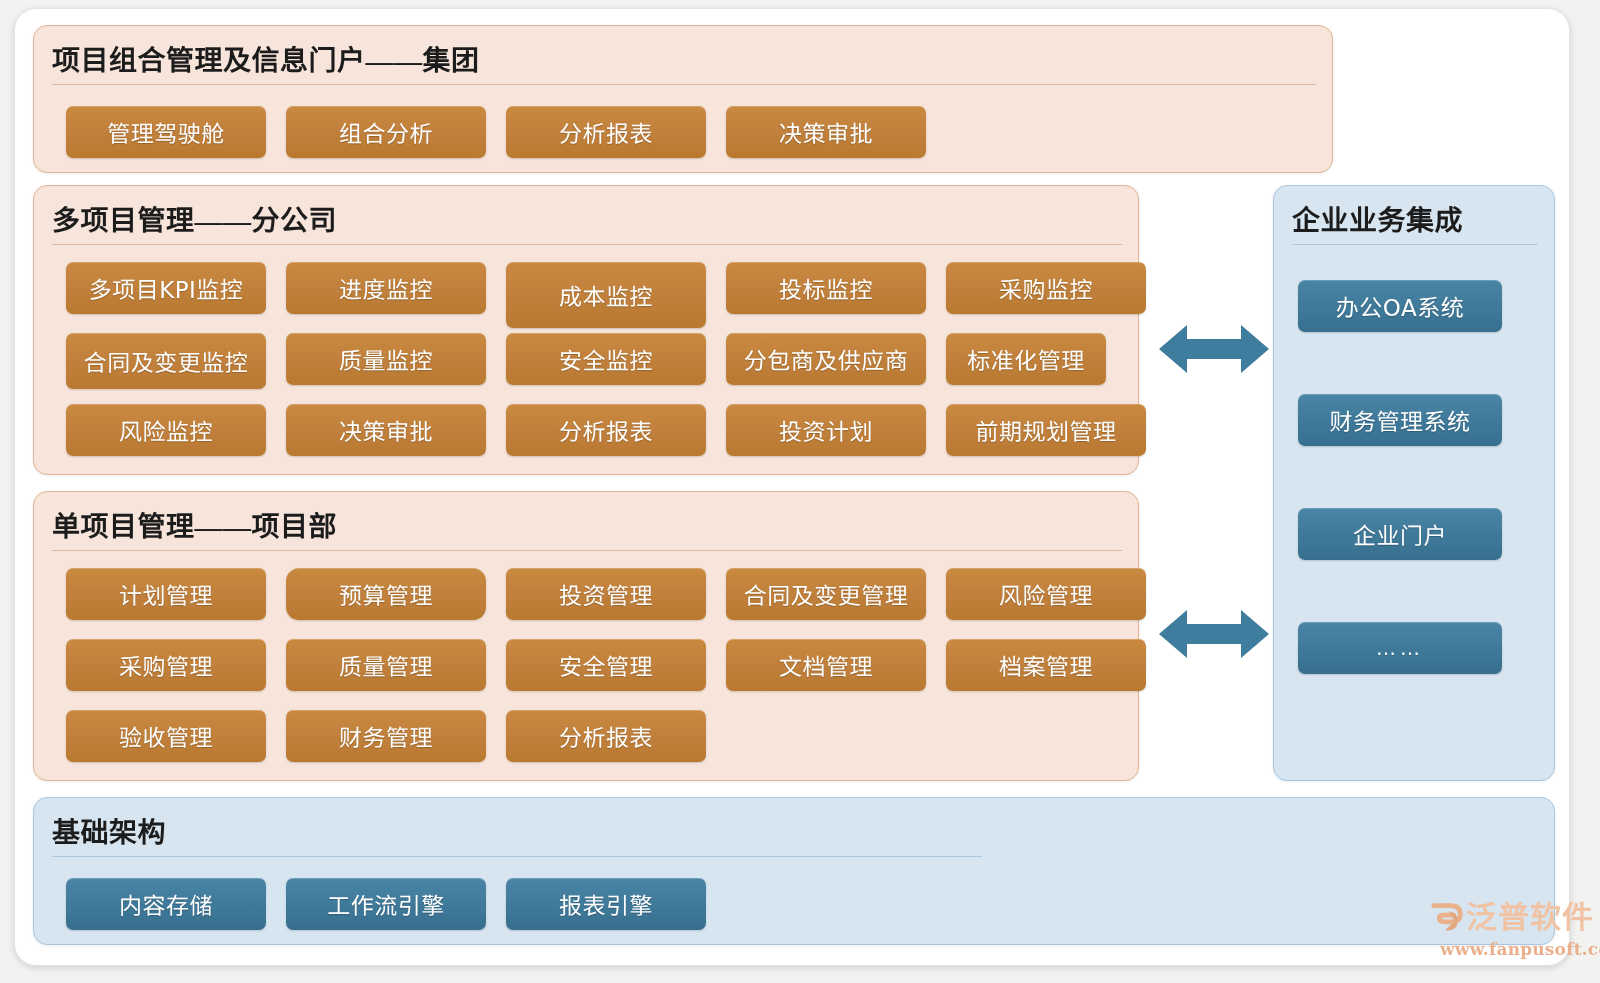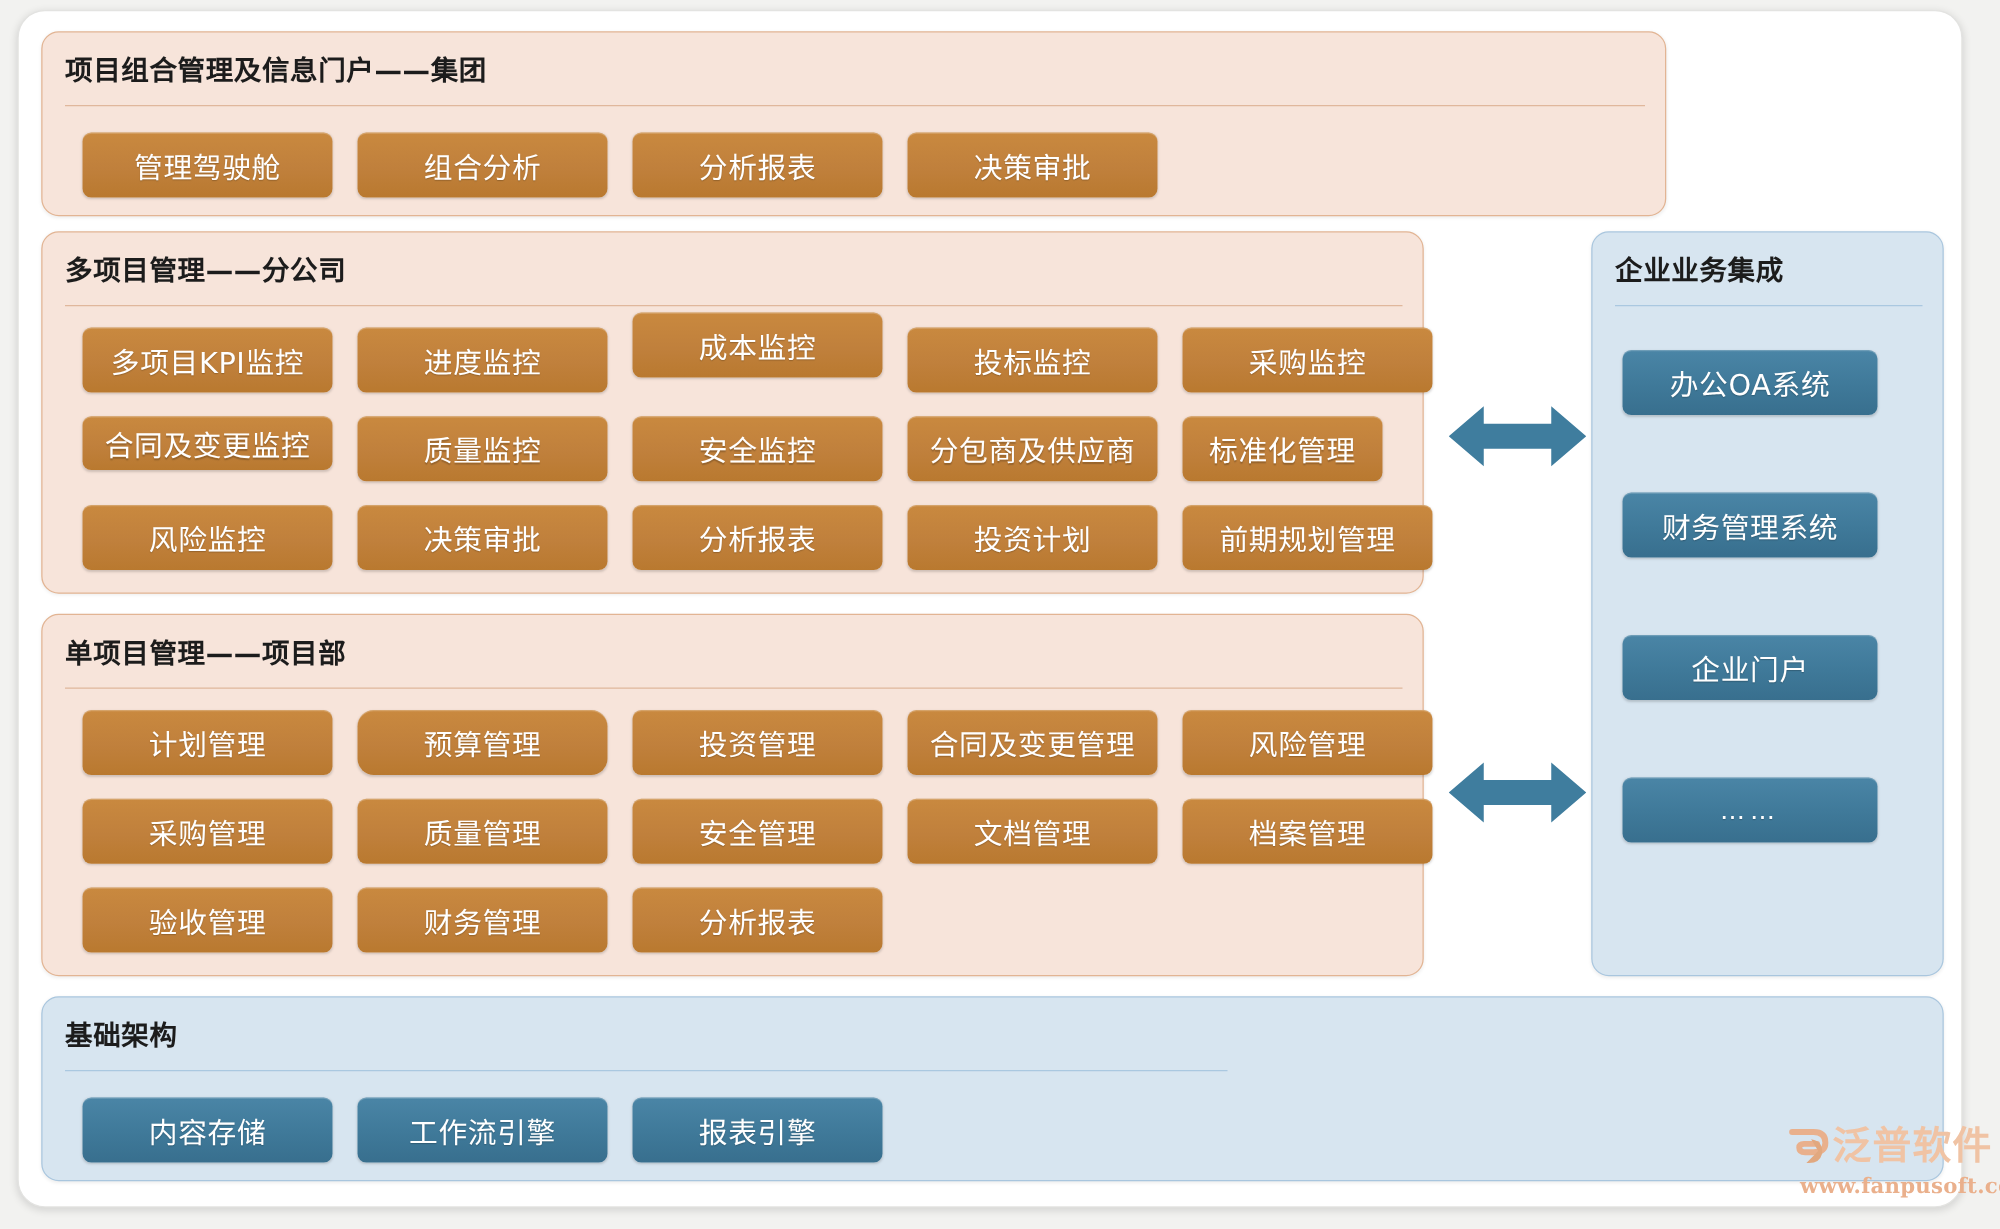--- a/index.html
+++ b/index.html
@@ -39,25 +39,26 @@
   .panel-blue {
     background: #d7e5f0;
     border: 1px solid #a9c6de;
     box-shadow: 0 1px 3px rgba(0,0,0,0.07);
   }
 
   .panel-title {
     position: absolute;
     left: 18px;
     top: 12px;
-    font-size: 22px;
+    font-size: 28px;
     font-weight: 700;
     color: #1c1c1c;
     letter-spacing: 0.5px;
     white-space: nowrap;
+    font-family: Liberation Serif, serif;
   }
   .panel-rule {
     position: absolute;
     left: 18px;
     height: 1px;
   }
   .panel-orange .panel-rule { background: #e0b79c; }
   .panel-blue   .panel-rule { background: #aac8e0; }
 
   
@@ -136,25 +137,25 @@
     <div class="chip chip-orange" style="left:472px; top:80px; width:200px; height:52px;">分析报表</div>
     <div class="chip chip-orange" style="left:692px; top:80px; width:200px; height:52px;">决策审批</div>
   </div>
 
   <div class="panel panel-orange" style="left:18px; top:176px; width:1106px; height:290px;">
     <div class="panel-title">多项目管理——分公司</div>
     <div class="panel-rule" style="top:58px; width:1070px;"></div>
 
     <div class="chip chip-orange" style="left:32px; top:76px; width:200px; height:52px;">多项目KPI监控</div>
     <div class="chip chip-orange" style="left:252px; top:76px; width:200px; height:52px;">进度监控</div>
-    <div class="chip chip-orange" style="left:472px; top:64px; width:200px; height:52px;">成本监控</div>
+    <div class="chip chip-orange" style="left:472px; top:76px; width:200px; height:66px;">成本监控</div>
     <div class="chip chip-orange" style="left:692px; top:76px; width:200px; height:52px;">投标监控</div>
     <div class="chip chip-orange" style="left:912px; top:76px; width:200px; height:52px;">采购监控</div>
 
-    <div class="chip chip-orange" style="left:32px; top:147px; width:200px; height:43px;">合同及变更监控</div>
+    <div class="chip chip-orange" style="left:32px; top:147px; width:200px; height:56px;">合同及变更监控</div>
     <div class="chip chip-orange" style="left:252px; top:147px; width:200px; height:52px;">质量监控</div>
     <div class="chip chip-orange" style="left:472px; top:147px; width:200px; height:52px;">安全监控</div>
     <div class="chip chip-orange" style="left:692px; top:147px; width:200px; height:52px;">分包商及供应商</div>
     <div class="chip chip-orange" style="left:912px; top:147px; width:160px; height:52px;">标准化管理</div>
 
     <div class="chip chip-orange" style="left:32px; top:218px; width:200px; height:52px;">风险监控</div>
     <div class="chip chip-orange" style="left:252px; top:218px; width:200px; height:52px;">决策审批</div>
     <div class="chip chip-orange" style="left:472px; top:218px; width:200px; height:52px;">分析报表</div>
     <div class="chip chip-orange" style="left:692px; top:218px; width:200px; height:52px;">投资计划</div>
     <div class="chip chip-orange" style="left:912px; top:218px; width:200px; height:52px;">前期规划管理</div>

